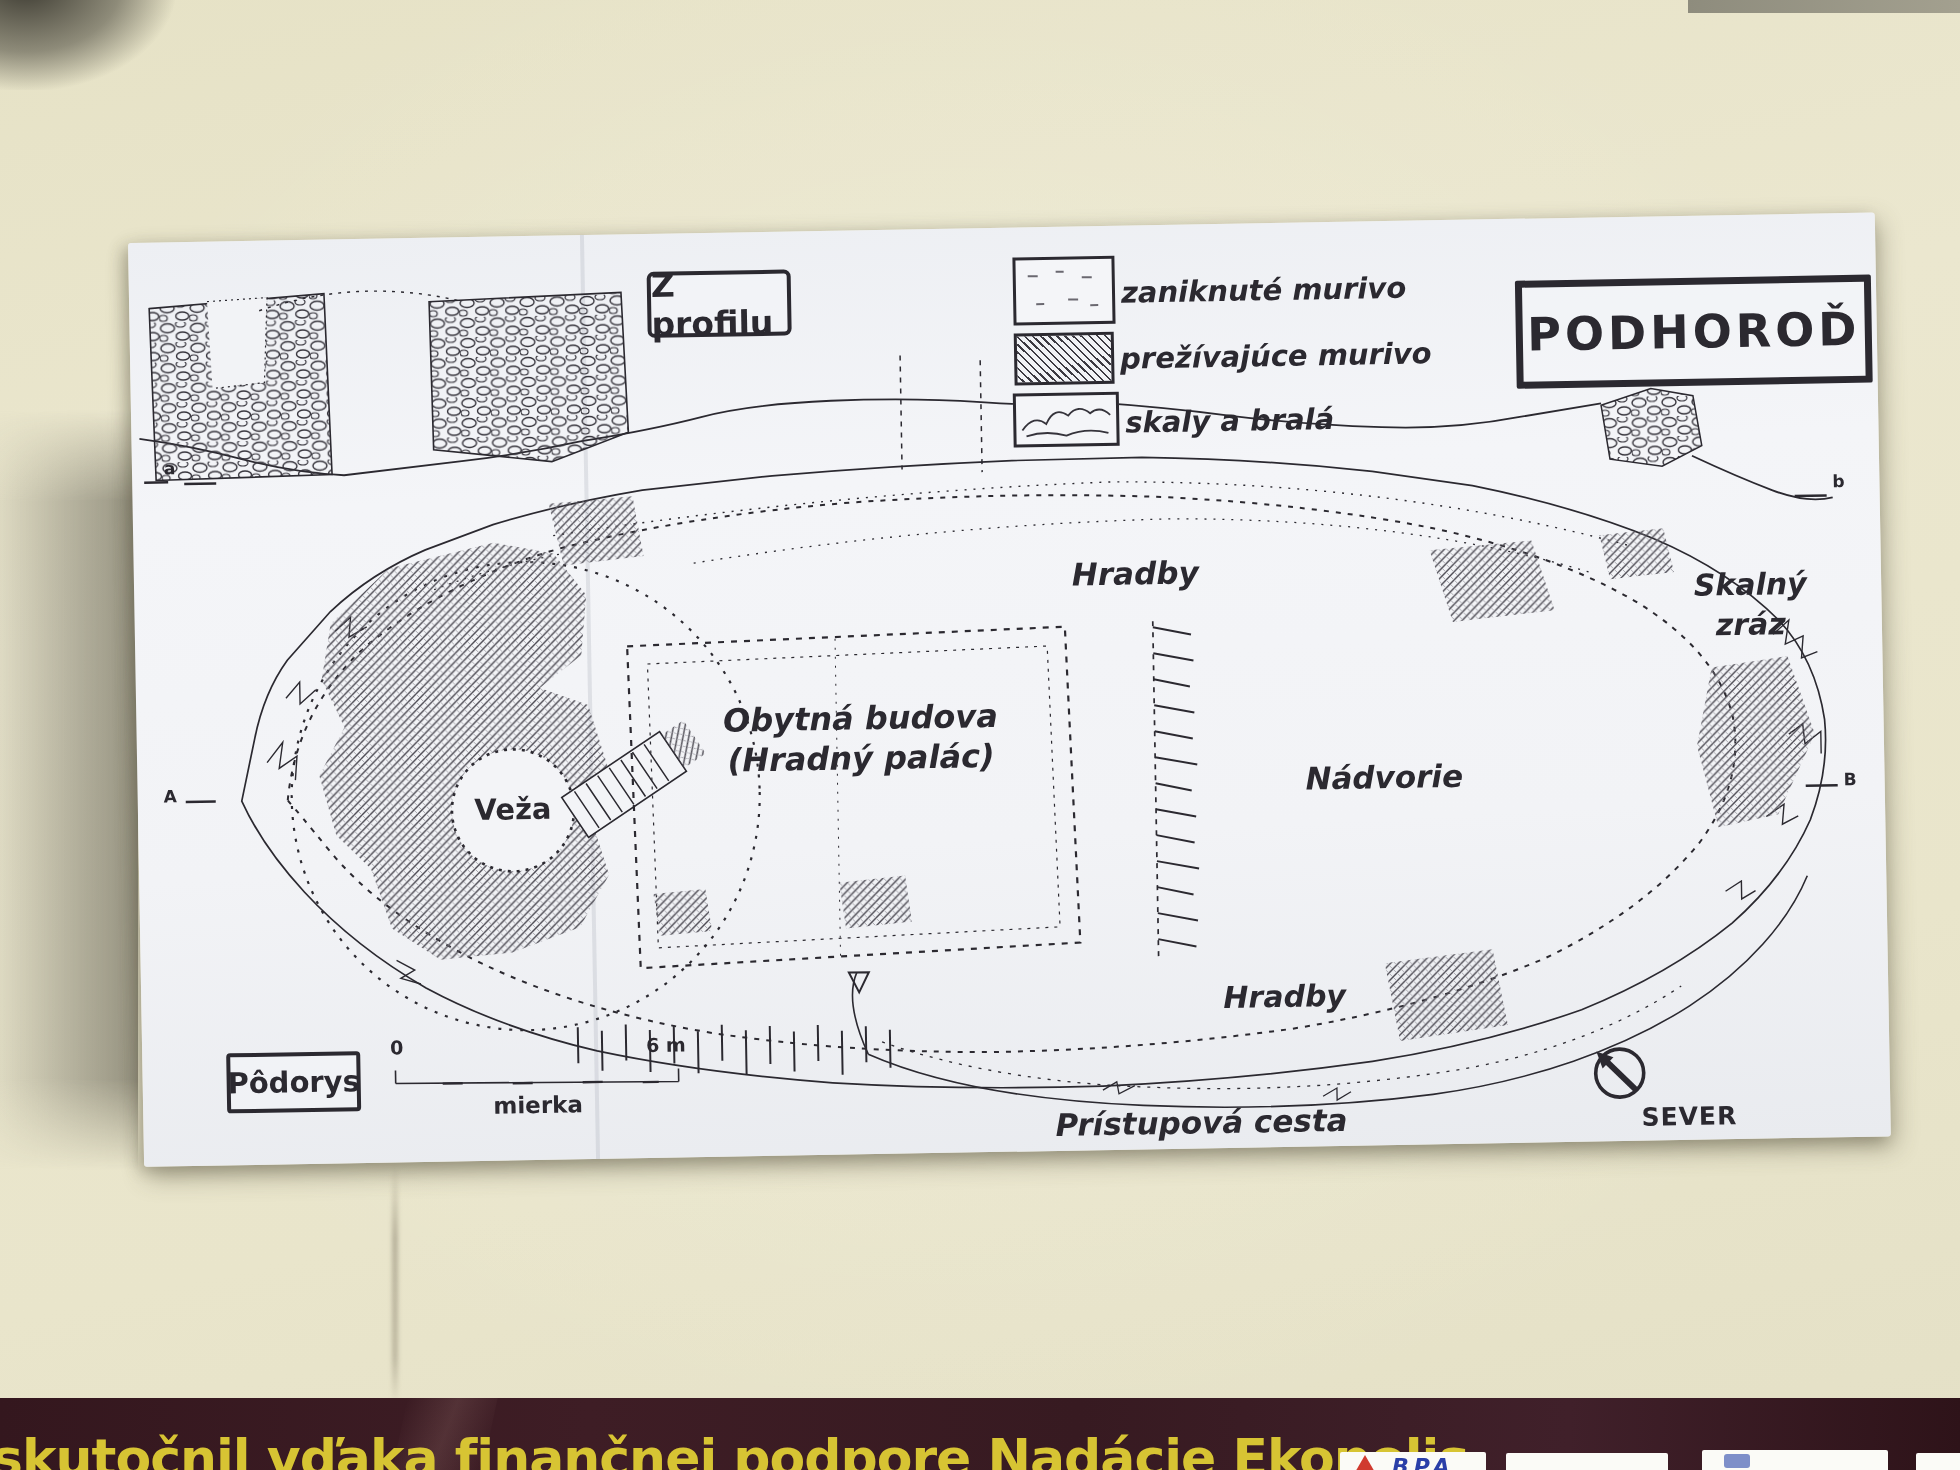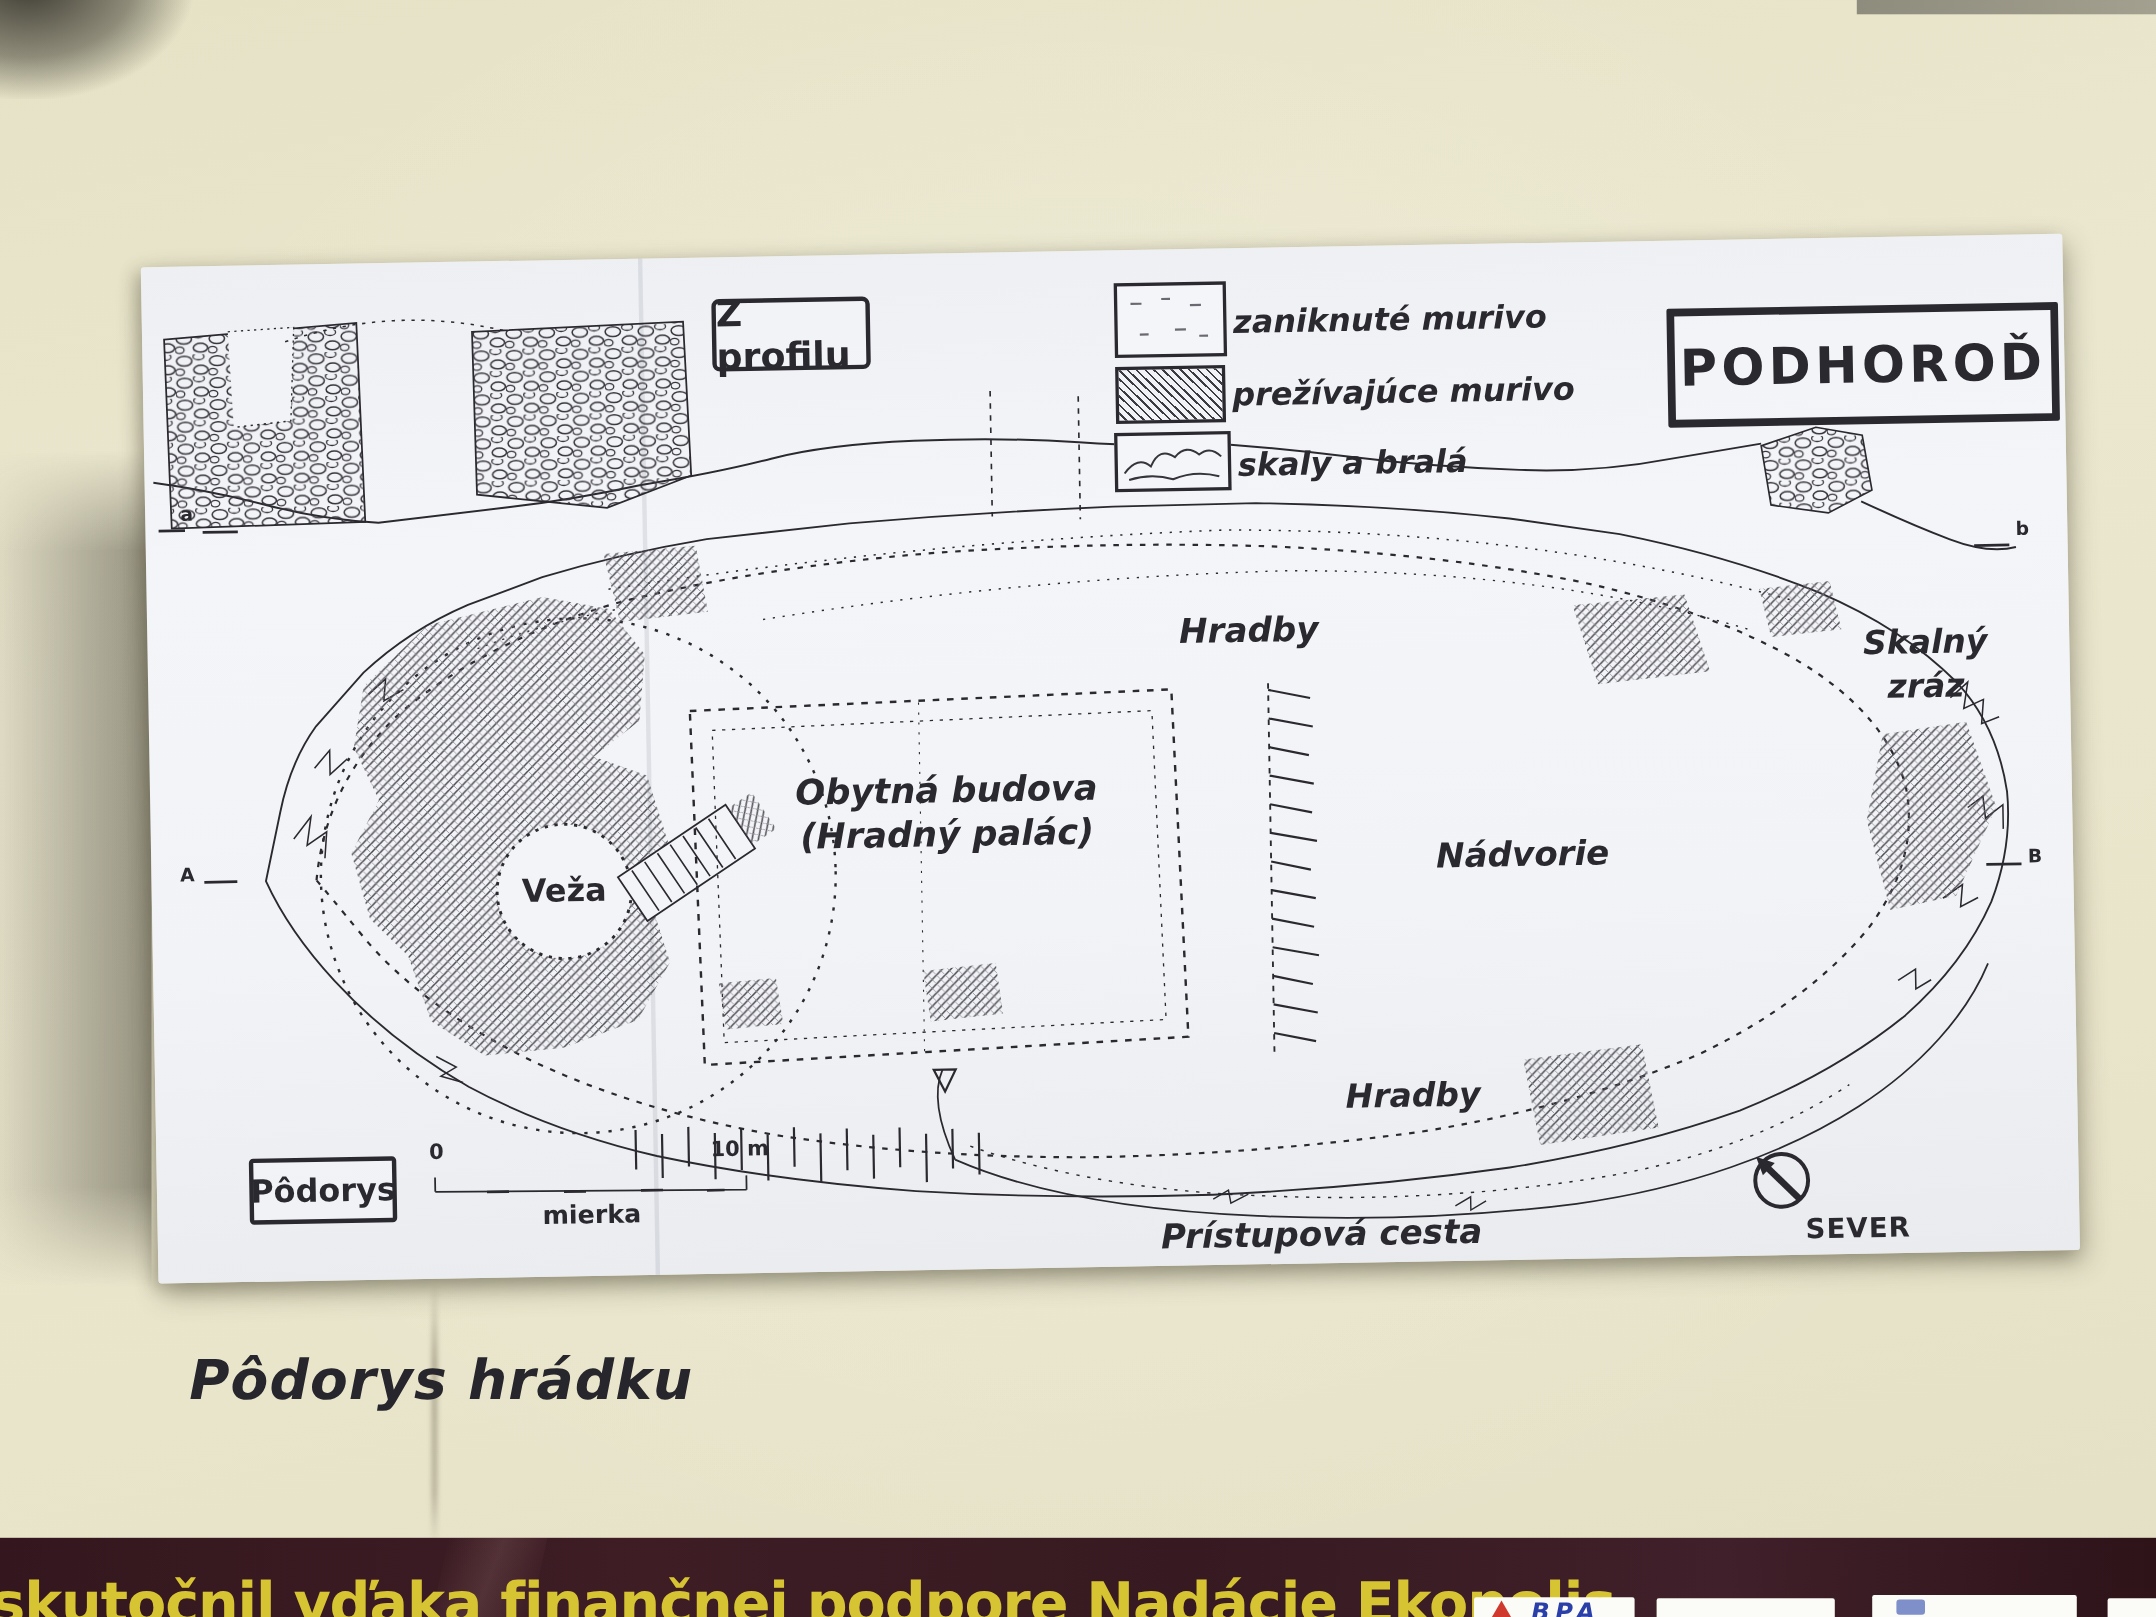--- a/index.html
+++ b/index.html
@@ -210,32 +210,31 @@
 
     <div class="lbl" style="left:1082px;top:756px;font-size:30px;">Hradby</div>
 
     <div class="lbl" style="left:912px;top:880px;font-size:31px;">Prístupová cesta</div>
 
     <div class="boxed" style="left:84px;top:812px;width:126px;height:52px;font-size:29px;border-radius:4px;">
       <span>Pôdorys</span>
     </div>
 
     <div class="lbl upright" style="left:248px;top:798px;font-size:19px;">0</div>
-    <div class="lbl upright" style="left:504px;top:800px;font-size:19px;">10 m</div>
+    <div class="lbl upright" style="left:504px;top:800px;font-size:19px;">6 m</div>
     <div class="lbl upright center" style="left:335px;top:856px;width:120px;font-size:23px;">mierka</div>
 
     <div class="lbl upright" style="left:1498px;top:886px;font-size:25px;letter-spacing:1px;">SEVER</div>
 
     <div class="tiny-marker" style="left:32px;top:216px;">a</div>
     <div class="tiny-marker" style="left:1700px;top:258px;">b</div>
     <div class="tiny-marker" style="left:26px;top:544px;">A</div>
     <div class="tiny-marker" style="left:1706px;top:556px;">B</div>
   </div>
 
-  <div class="caption">Pôdorys hrádku</div>
 
   <div class="footer">
     <div class="footer-streak"></div>
     <div class="footer-text">skutočnil vďaka finančnej podpore Nadácie Ekopolis</div>
 
     <div class="logo-box" style="left:1340px;top:54px;width:146px;">
       <span class="bpa-tri"></span>
       <span class="logo-bpa-text">BPA</span>
     </div>
     <div class="logo-box" style="left:1506px;top:55px;width:162px;"></div>

